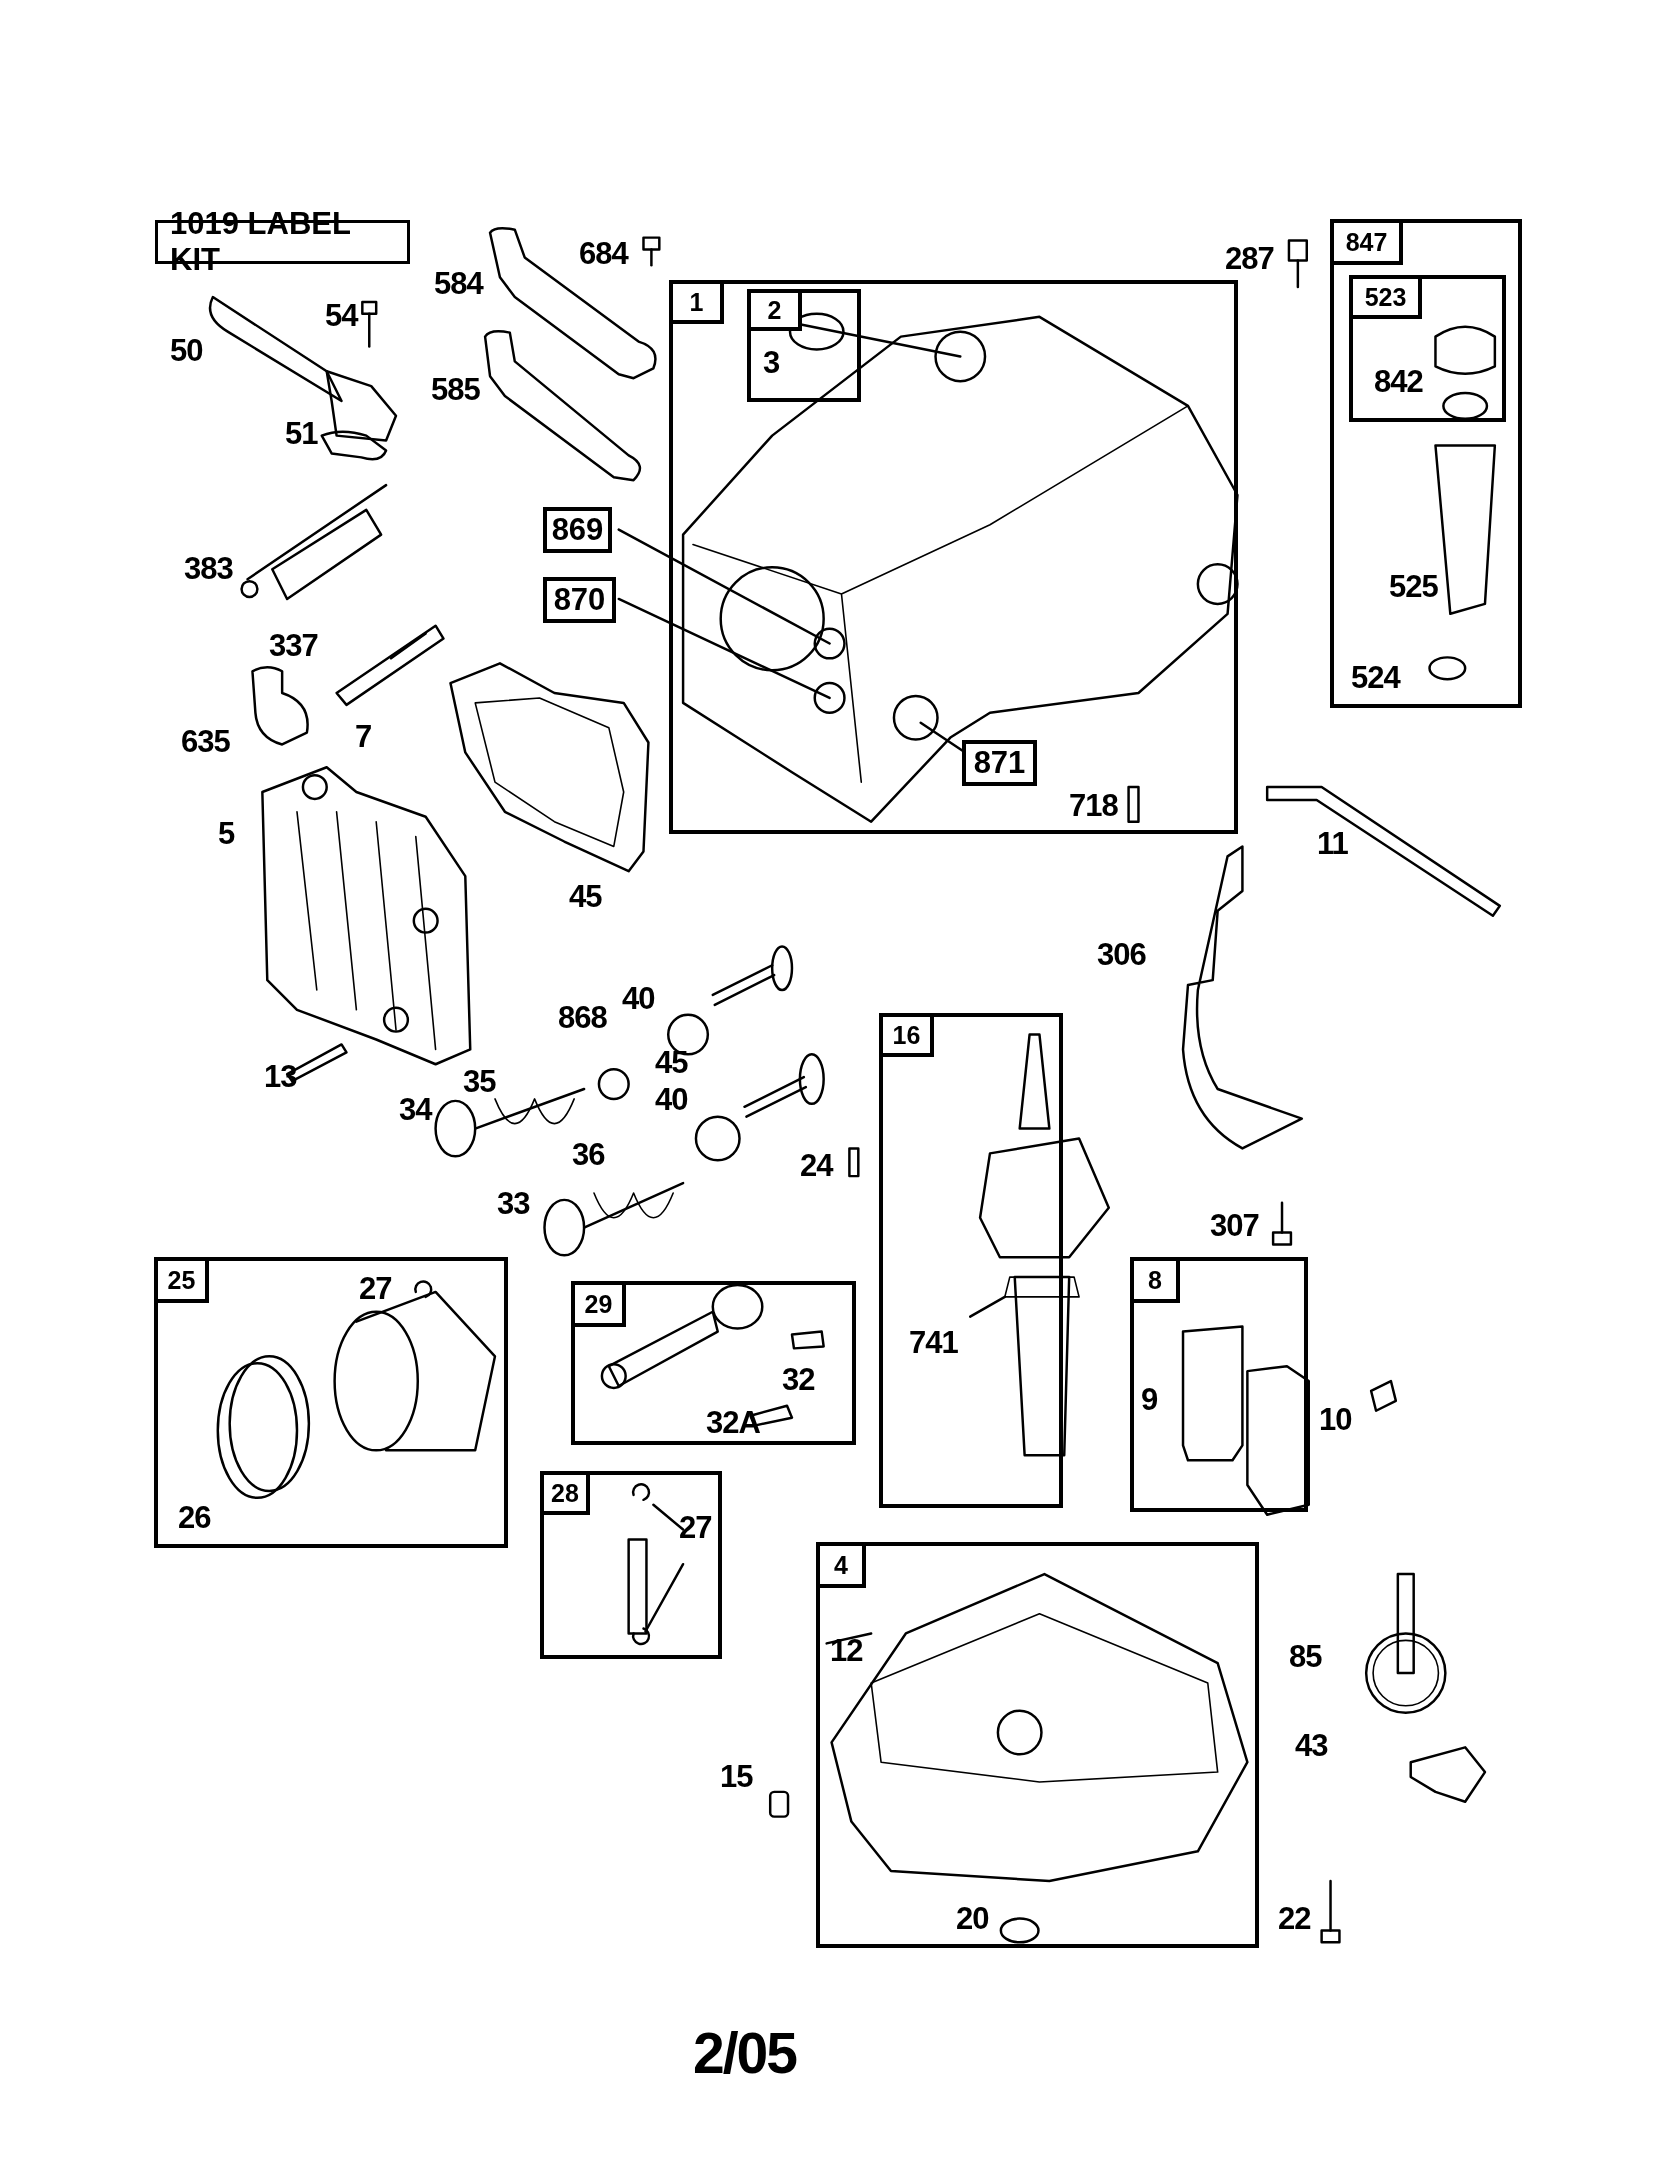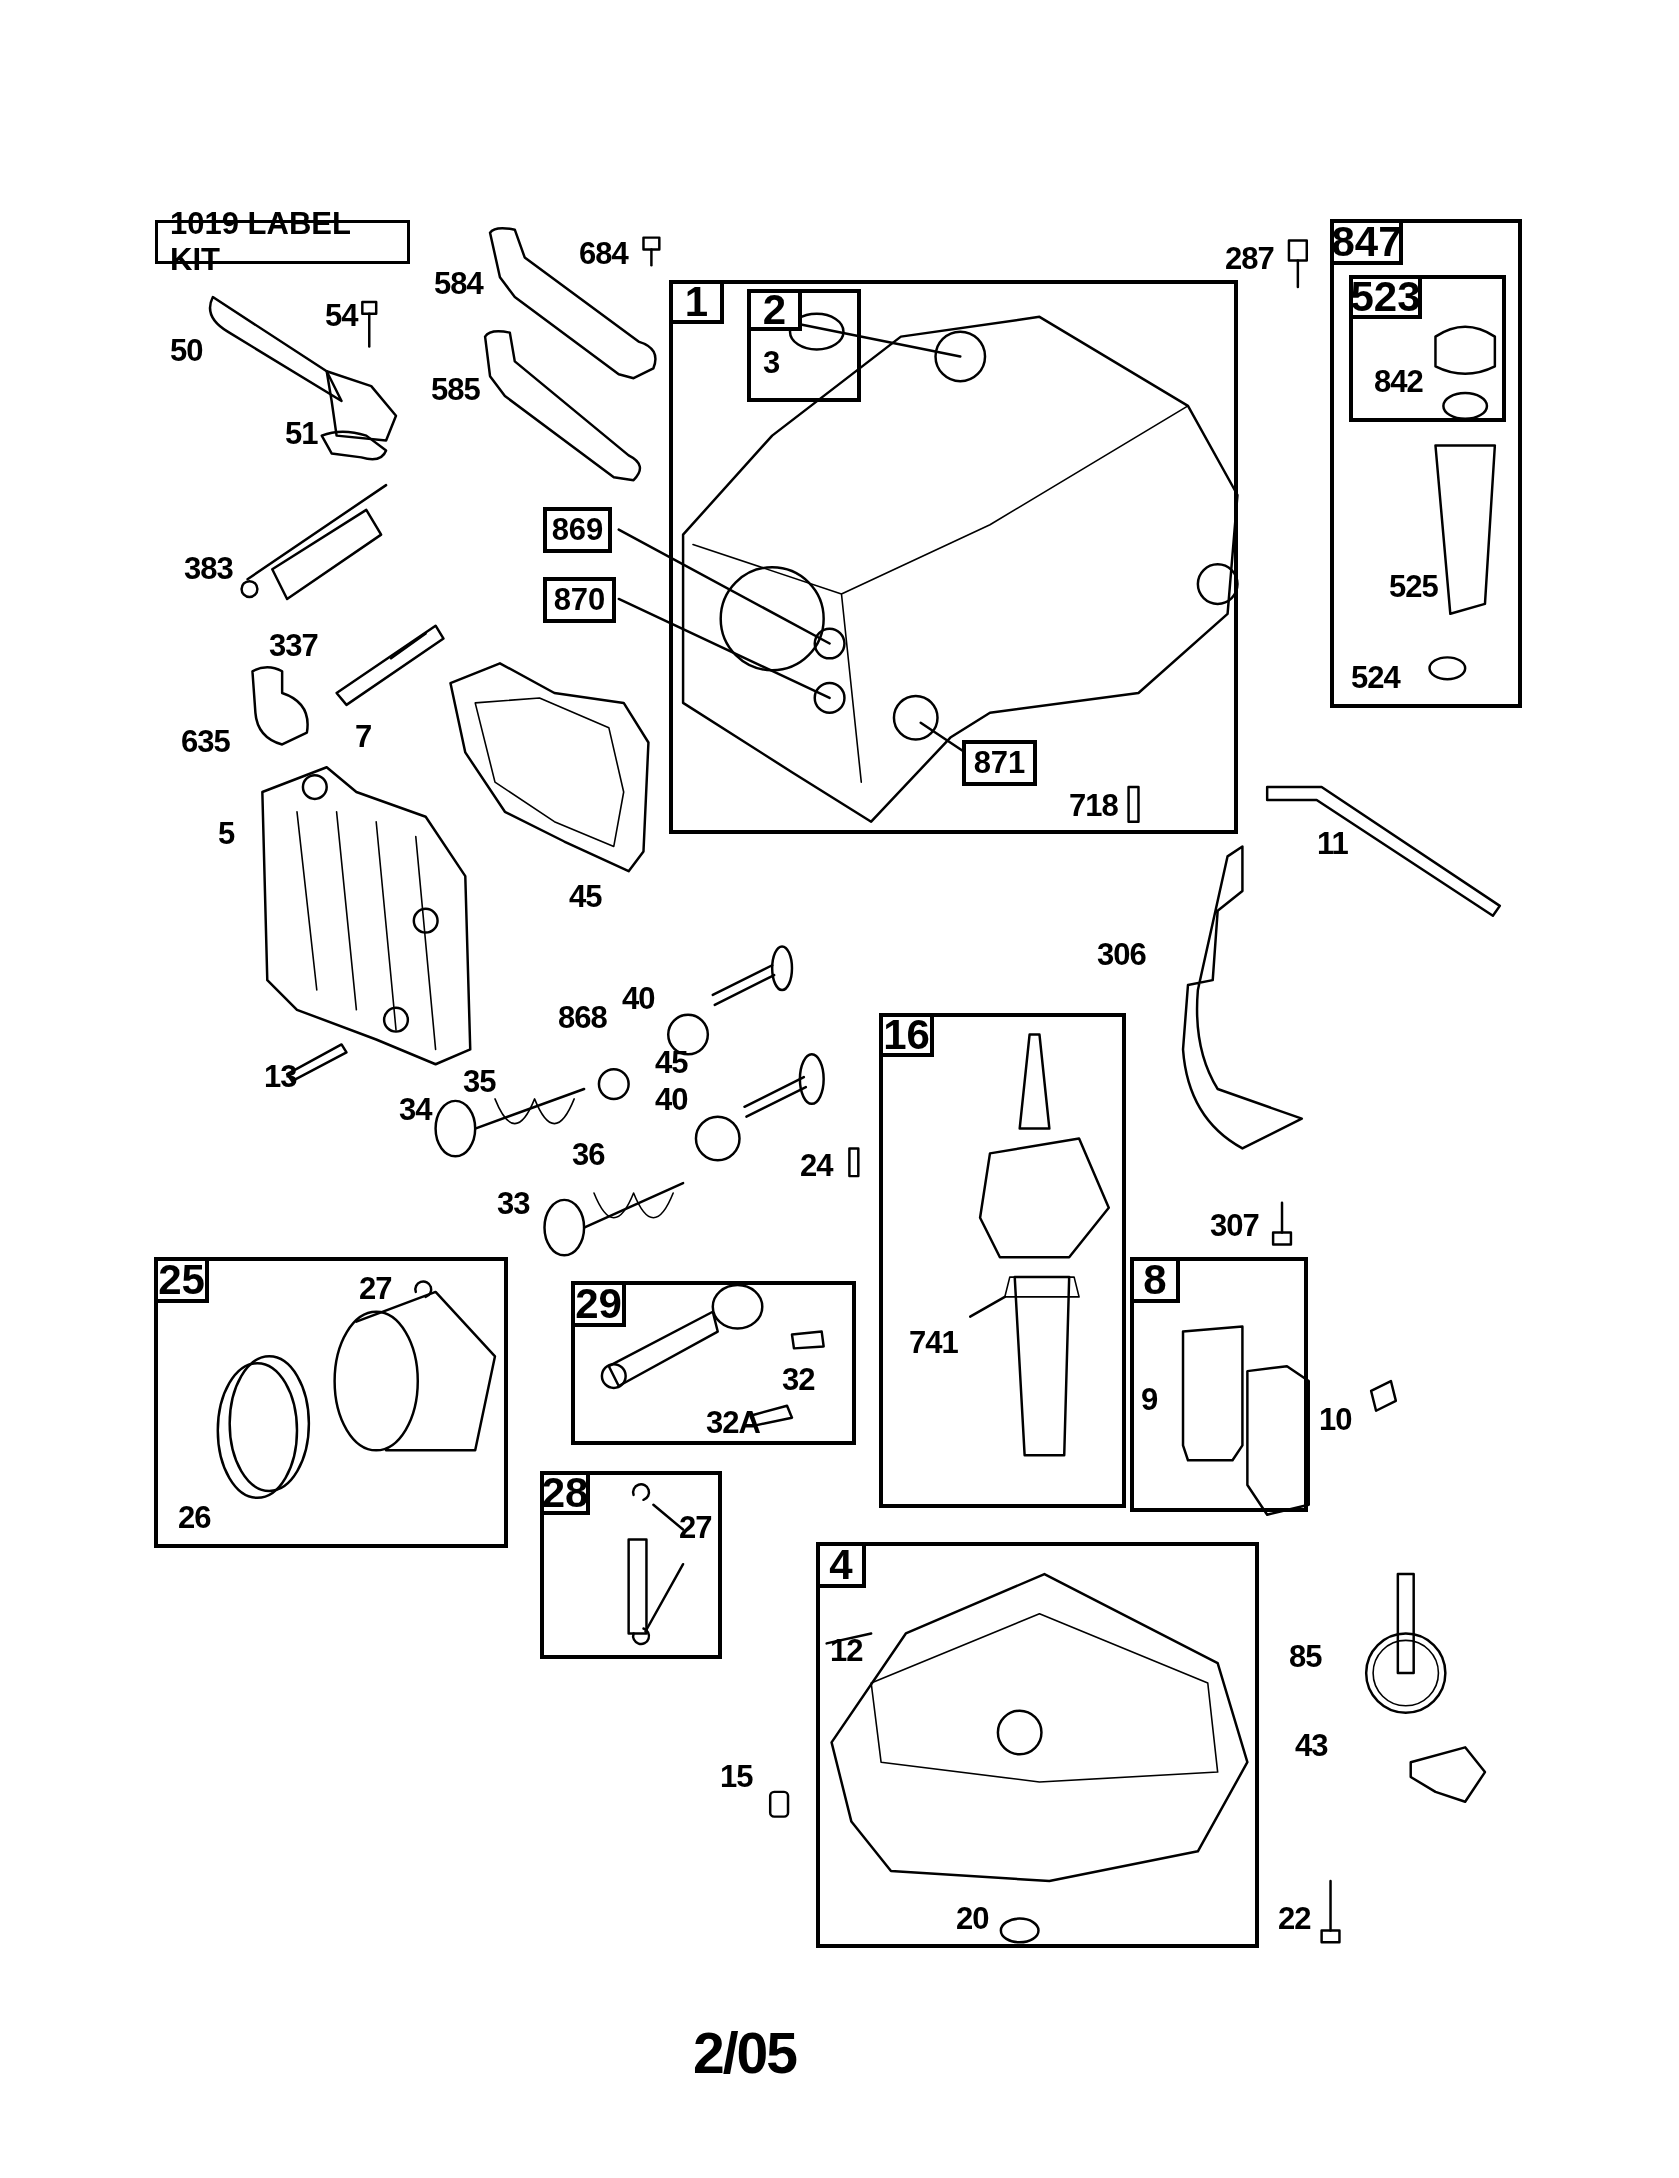--- a/index.html
+++ b/index.html
@@ -1,21 +1,21 @@
 <!DOCTYPE html>
 <html><head>
 <meta charset="utf-8">
 <style>
   html, body { margin:0; padding:0; background:#ffffff; }
   body { width:1679px; height:2178px; position:relative; overflow:hidden;
          font-family:"Liberation Sans", sans-serif; color:#000; }
   .lbl { position:absolute; font-weight:bold; font-size:31px; line-height:1; letter-spacing:-1px; white-space:nowrap; }
   .box { position:absolute; border:4px solid #000; box-sizing:border-box; background:transparent; }
   .tag { position:absolute; left:-4px; top:-4px; border:4px solid #000; box-sizing:border-box;
-         font-weight:bold; font-size:42px; line-height:1; display:flex; align-items:center; justify-content:center; background:#fff; }
+         font-weight:bold; font-size:25px; line-height:1; display:flex; align-items:center; justify-content:center; background:#fff; }
   .btag { position:absolute; border:4px solid #000; box-sizing:border-box; font-weight:bold; font-size:31px;
           display:flex; align-items:center; justify-content:center; background:#fff; }
   svg.parts { position:absolute; left:0; top:0; }
   svg.parts * { fill:none; stroke:#000; stroke-width:2.5; stroke-linejoin:round; stroke-linecap:round; }
   svg.parts .thin { stroke-width:1.6; }
   #footer-date { position:absolute; left:693px; top:2020px; font-size:57px; font-weight:bold; letter-spacing:-2px; }
 </style>
 </head>
 <body>
 
@@ -241,21 +241,21 @@
 <div class="lbl" style="left:558px;top:1002px;">868</div>
 <div class="lbl" style="left:655px;top:1047px;">45</div>
 <div class="lbl" style="left:655px;top:1084px;">40</div>
 <div class="lbl" style="left:264px;top:1061px;">13</div>
 <div class="lbl" style="left:463px;top:1066px;">35</div>
 <div class="lbl" style="left:399px;top:1094px;">34</div>
 <div class="lbl" style="left:572px;top:1139px;">36</div>
 <div class="lbl" style="left:497px;top:1188px;">33</div>
 <div class="lbl" style="left:800px;top:1150px;">24</div>
 
-<div class="box" style="left:879px;top:1013px;width:247px;height:495px;">
+<div class="box" style="left:879px;top:1013px;width:184px;height:495px;">
   <div class="tag" style="width:55px;height:44px;">16</div>
 </div>
 <div class="lbl" style="left:909px;top:1327px;">741</div>
 <div class="lbl" style="left:1210px;top:1210px;">307</div>
 
 <div class="box" style="left:1130px;top:1257px;width:178px;height:255px;">
   <div class="tag" style="width:50px;height:46px;">8</div>
 </div>
 <div class="lbl" style="left:1141px;top:1384px;">9</div>
 <div class="lbl" style="left:1319px;top:1404px;">10</div>

